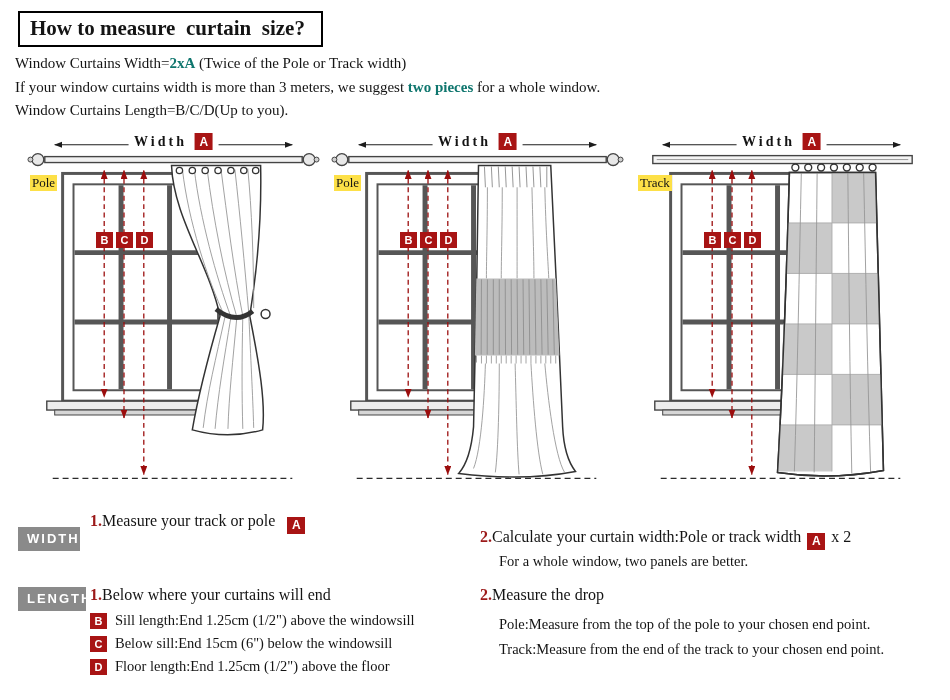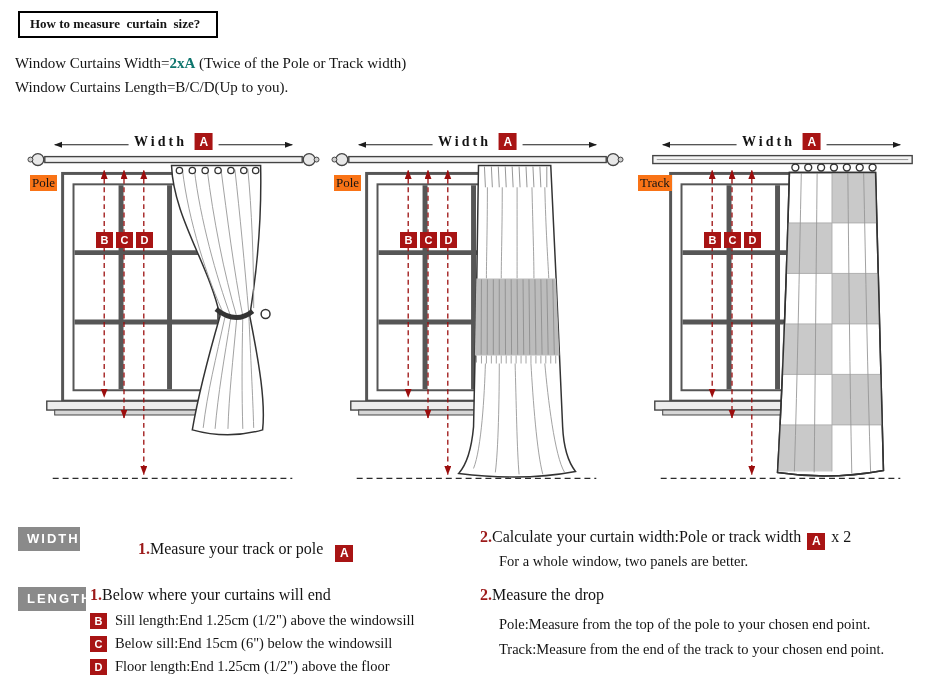--- a/index.html
+++ b/index.html
@@ -3,21 +3,21 @@
 <meta charset="utf-8">
 <style>
   * { margin:0; padding:0; box-sizing:border-box; }
   html,body { background:#fff; }
   body {
     width:950px; height:700px; position:relative; overflow:hidden;
     font-family:"Liberation Serif","DejaVu Serif",serif; color:#141414;
   }
   .title-box{
     position:absolute; left:18px; top:11px; border:2px solid #000;
-    padding:3px 16px 4px 10px; font-size:13px; font-weight:bold; white-space:pre;
+    padding:3px 16px 4px 10px; font-size:21px; font-weight:bold; white-space:pre;
     background:#fff;
   }
   .intro{ position:absolute; left:15px; top:52px; font-size:15px; line-height:23.5px; }
   .red-em{ color:#0f766e; font-weight:bold; }
   .diagram-row{
     position:absolute; left:25px; top:128px; width:905px; height:378px;
     display:flex; justify-content:space-between;
   }
   .diagram{ position:relative; width:297px; height:375px; }
   .diagram svg{ position:absolute; inset:0; width:297px; height:375px; }
@@ -26,21 +26,21 @@
     background:#fff; padding:0 6px; display:flex; align-items:center; gap:8px;
     font-weight:bold; font-size:14px; letter-spacing:3px; white-space:nowrap;
   }
   .letter-box{
     display:inline-flex; align-items:center; justify-content:center;
     width:18px; height:17px; background:#a81414; color:#fff;
     font-family:"Liberation Sans",sans-serif; font-weight:bold; font-size:12px;
     letter-spacing:0; flex:none;
   }
   .letter-box.sm{ width:17px; height:16px; font-size:11px; }
-  .support-tag{ position:absolute; top:47px; left:5px; font-size:13px; background:#f97316; padding:0 2px; }
+  .support-tag{ position:absolute; top:47px; left:5px; font-size:13px; background:#fde047; padding:0 2px; }
   .bcd-row{ position:absolute; top:104px; left:71px; display:flex; gap:3px; }
   .mline{ stroke:#9b0d0d; stroke-width:1.3; stroke-dasharray:5 3.5; fill:none;
           marker-start:url(#arrR_s); marker-end:url(#arrR_e); }
   .wline{ stroke:#1c1c1c; stroke-width:1.2; fill:none;
           marker-start:url(#arrB_s); marker-end:url(#arrB_e); }
   .fold{ fill:none; stroke:#979797; stroke-width:0.9; }
   .badge{
     position:absolute; background:#8a8a8a; color:#fff;
     font-family:"Liberation Sans",sans-serif; font-weight:bold; font-size:13px;
     letter-spacing:2px; padding:4px 9px 5px; text-align:center;
@@ -70,20 +70,21 @@
     <marker id="arrB_s" markerWidth="9" markerHeight="7" refX="7.5" refY="3" orient="auto-start-reverse" markerUnits="userSpaceOnUse">
       <path d="M0,0 L8,3 L0,6 Z" fill="#1c1c1c"></path>
     </marker>
   </defs>
 </svg>
 
 <div class="title-box">How to measure  curtain  size?</div>
 
 <div class="intro">
   <div><span>Window Curtains Width=</span><span class="red-em">2xA</span><span> (Twice of the Pole or Track width)</span></div>
+  <div><span>If your window curtains width is more than 3 meters, we suggest </span><span class="red-em">two pieces</span><span> for a whole window.</span></div>
   <div>Window Curtains Length=B/C/D(Up to you).</div>
 </div>
 
 <div class="diagram-row">
 
   <div class="diagram">
     <svg viewBox="0 0 300 375">
       <line class="wline" x1="30" y1="15" x2="270" y2="15"></line>
       <g>
         <rect x="20" y="27" width="260" height="6" fill="#f1f1f1" stroke="#444" stroke-width="1.4"></rect>
@@ -239,21 +240,21 @@
       <span class="letter-box sm">B</span>
       <span class="letter-box sm">C</span>
       <span class="letter-box sm">D</span>
     </div>
   </div>
 
 </div>
 
 <div class="badge" style="left:18px; top:527px; width:62px;">WIDTH</div>
 
-<div class="step-line" style="left:90px; top:540px;margin-left:48px;">
+<div class="step-line" style="left:90px; top:512px;">
   <span class="step-num">1.</span><span>Measure your track or pole</span><span class="letter-box" style="margin-left:12px;">A</span>
 </div>
 
 <div class="step-line" style="left:480px; top:528px;">
   <span class="step-num">2.</span><span>Calculate your curtain width:Pole or track width</span><span class="letter-box">A</span><span>x 2</span>
 </div>
 <div class="note" style="left:499px; top:553px;">For a whole window, two panels are better.</div>
 
 <div class="badge" style="left:18px; top:587px; width:68px;">LENGTH</div>
 

